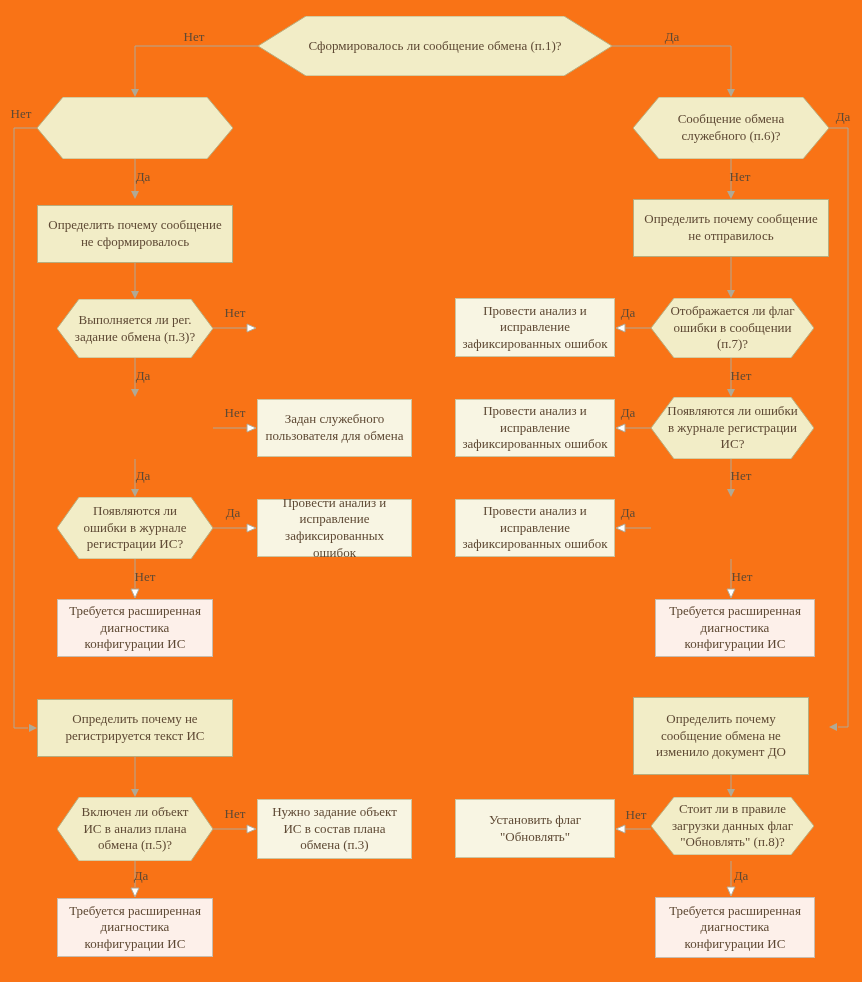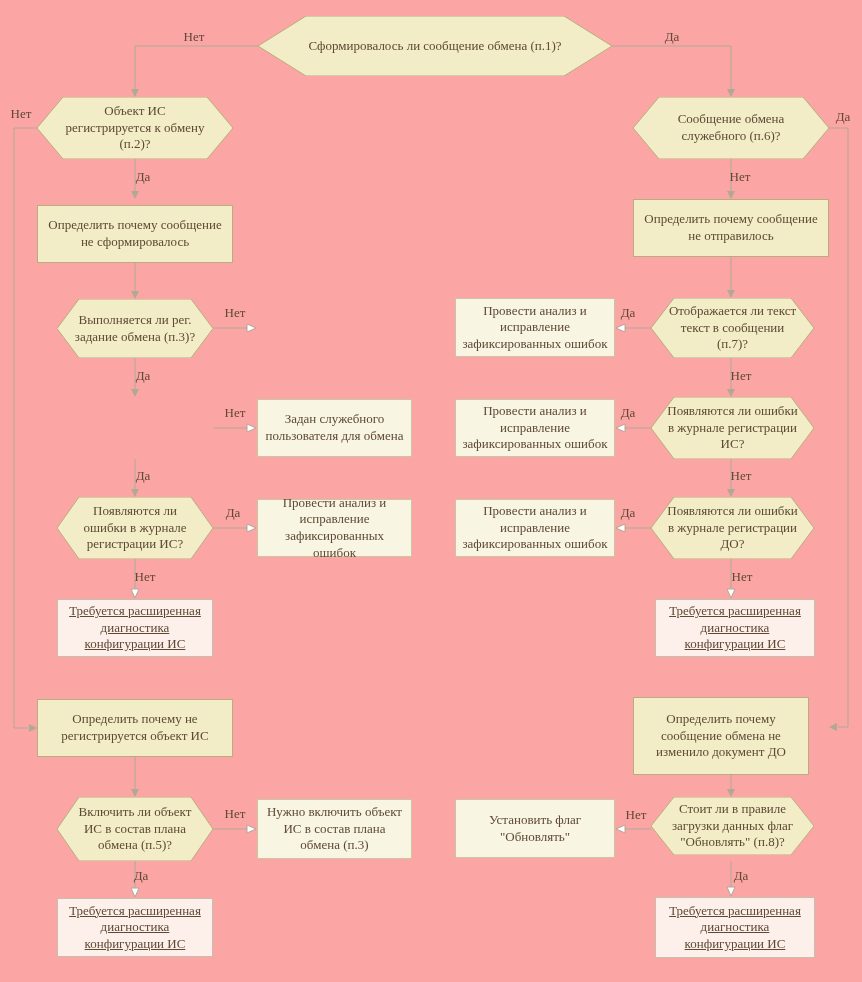--- a/index.html
+++ b/index.html
@@ -3,35 +3,35 @@
 <meta charset="utf-8">
 <style>
   :root{
     --question-fill:#f2edc7; --question-border:#b8ad7d;
     --action-fill:#f8f5e3;   --action-border:#cdc5a0;
     --alert-fill:#fdf0ea;    --alert-border:#c9bdae;
     --line:#b0a996;          --text:#5e4934;
   }
   html,body{margin:0;padding:0;background:#fff;}
   .canvas{
-    position:relative;width:862px;height:982px;background:#fca5a5;overflow:hidden;
+    position:relative;width:862px;height:982px;background:#f97316;overflow:hidden;
     font-family:"Liberation Serif","DejaVu Serif",serif;color:var(--text);
     font-size:13px;line-height:1.28;
   }
   svg.wires{position:absolute;left:0;top:0;}
   .wires polyline{stroke:var(--line);stroke-width:1;fill:none;}
   .arrow-solid{fill:var(--line);stroke:none;}
   .arrow-hollow{fill:#ffffff;stroke:var(--line);stroke-width:1;}
   .node{
     position:absolute;display:flex;align-items:center;justify-content:center;
     text-align:center;box-sizing:border-box;
   }
   .rect-q{background:var(--question-fill);border:1px solid var(--question-border);padding:2px 6px;}
   .rect-a{background:var(--action-fill);border:1px solid var(--action-border);padding:2px 5px;}
-  .rect-p{background:var(--alert-fill);border:1px solid var(--alert-border);padding:2px 5px;text-decoration:underline;}
+  .rect-p{background:var(--alert-fill);border:1px solid var(--alert-border);padding:2px 5px;}
   .hex{background:transparent;border:none;padding:0;}
   .hex > svg{position:absolute;left:0;top:0;width:100%;height:100%;}
   .hex polygon{fill:var(--question-fill);stroke:var(--question-border);stroke-width:1;}
   .hex .lbl{position:relative;padding:0 15px;}
   .hex-wide .lbl{padding:0 50px;white-space:nowrap;}
   .edge-label{
     position:absolute;transform:translate(-50%,-50%);white-space:nowrap;
     font-size:13px;color:var(--text);
   }
 </style>
@@ -125,21 +125,20 @@
     <svg viewBox="0 0 354 60" preserveAspectRatio="none">
         <polygon points="0,30 48,0 306,0 354,30 306,60 48,60"></polygon>
       </svg>
     <div class="lbl">Сформировалось ли сообщение обмена (п.1)?</div>
   </div>
 
   <div class="node hex" style="left:37px;top:97px;width:196px;height:62px">
     <svg viewBox="0 0 196 62" preserveAspectRatio="none">
         <polygon points="0,31 26,0 170,0 196,31 170,62 26,62"></polygon>
       </svg>
-    <div class="lbl" style="padding:0 28px">Объект ИС регистрируется к обмену (п.2)?</div>
   </div>
 
   <div class="node rect-q" style="left:37px;top:205px;width:196px;height:58px">
     <div>Определить почему сообщение не сформировалось</div>
   </div>
 
   <div class="node hex" style="left:57px;top:299px;width:156px;height:59px">
     <svg viewBox="0 0 156 59" preserveAspectRatio="none">
         <polygon points="0,29.5 22,0 134,0 156,29.5 134,59 22,59"></polygon>
       </svg>
@@ -161,32 +160,32 @@
 
   <div class="node rect-a" style="left:257px;top:499px;width:155px;height:58px">
     <div>Провести анализ и исправление зафиксированных ошибок</div>
   </div>
 
   <div class="node rect-p" style="left:57px;top:599px;width:156px;height:58px">
     <div>Требуется расширенная диагностика конфигурации ИС</div>
   </div>
 
   <div class="node rect-q" style="left:37px;top:699px;width:196px;height:58px">
-    <div>Определить почему не регистрируется объект ИС</div>
+    <div>Определить почему не регистрируется текст ИС</div>
   </div>
 
   <div class="node hex" style="left:57px;top:797px;width:156px;height:64px">
     <svg viewBox="0 0 156 64" preserveAspectRatio="none">
         <polygon points="0,32 22,0 134,0 156,32 134,64 22,64"></polygon>
       </svg>
-    <div class="lbl">Включить ли объект ИС в состав плана обмена (п.5)?</div>
+    <div class="lbl">Включен ли объект ИС в анализ плана обмена (п.5)?</div>
   </div>
 
   <div class="node rect-a" style="left:257px;top:799px;width:155px;height:60px">
-    <div>Нужно включить объект ИС в состав плана обмена (п.3)</div>
+    <div>Нужно задание объект ИС в состав плана обмена (п.3)</div>
   </div>
 
   <div class="node rect-p" style="left:57px;top:898px;width:156px;height:59px">
     <div>Требуется расширенная диагностика конфигурации ИС</div>
   </div>
 
   <div class="node hex" style="left:633px;top:97px;width:196px;height:62px">
     <svg viewBox="0 0 196 62" preserveAspectRatio="none">
         <polygon points="0,31 26,0 170,0 196,31 170,62 26,62"></polygon>
       </svg>
@@ -194,44 +193,38 @@
   </div>
 
   <div class="node rect-q" style="left:633px;top:199px;width:196px;height:58px">
     <div>Определить почему сообщение не отправилось</div>
   </div>
 
   <div class="node hex" style="left:651px;top:298px;width:163px;height:60px">
     <svg viewBox="0 0 163 60" preserveAspectRatio="none">
         <polygon points="0,30 23,0 140,0 163,30 140,60 23,60"></polygon>
       </svg>
-    <div class="lbl">Отображается ли текст текст в сообщении (п.7)?</div>
+    <div class="lbl">Отображается ли флаг ошибки в сообщении (п.7)?</div>
   </div>
 
   <div class="node rect-a" style="left:455px;top:298px;width:160px;height:59px">
     <div>Провести анализ и исправление зафиксированных ошибок</div>
   </div>
 
   <div class="node hex" style="left:651px;top:397px;width:163px;height:62px">
     <svg viewBox="0 0 163 62" preserveAspectRatio="none">
         <polygon points="0,31 23,0 140,0 163,31 140,62 23,62"></polygon>
       </svg>
     <div class="lbl">Появляются ли ошибки в журнале регистрации ИС?</div>
   </div>
 
   <div class="node rect-a" style="left:455px;top:399px;width:160px;height:58px">
     <div>Провести анализ и исправление зафиксированных ошибок</div>
   </div>
 
-  <div class="node hex" style="left:651px;top:497px;width:163px;height:62px">
-    <svg viewBox="0 0 163 62" preserveAspectRatio="none">
-        <polygon points="0,31 23,0 140,0 163,31 140,62 23,62"></polygon>
-      </svg>
-    <div class="lbl">Появляются ли ошибки в журнале регистрации ДО?</div>
-  </div>
 
   <div class="node rect-a" style="left:455px;top:499px;width:160px;height:58px">
     <div>Провести анализ и исправление зафиксированных ошибок</div>
   </div>
 
   <div class="node rect-p" style="left:655px;top:599px;width:160px;height:58px">
     <div>Требуется расширенная диагностика конфигурации ИС</div>
   </div>
 
   <div class="node rect-q" style="left:633px;top:697px;width:176px;height:78px">

